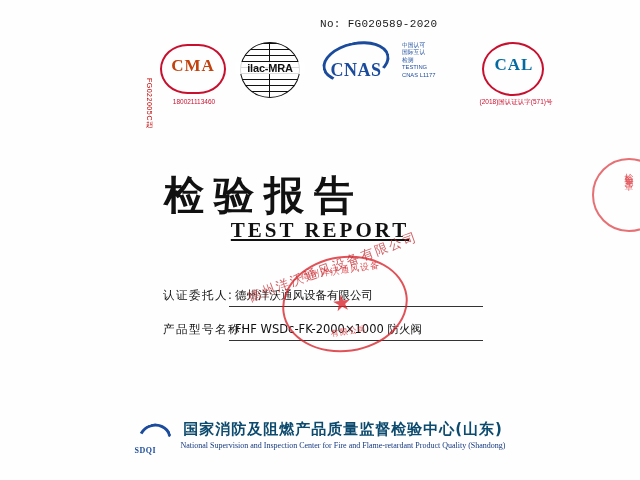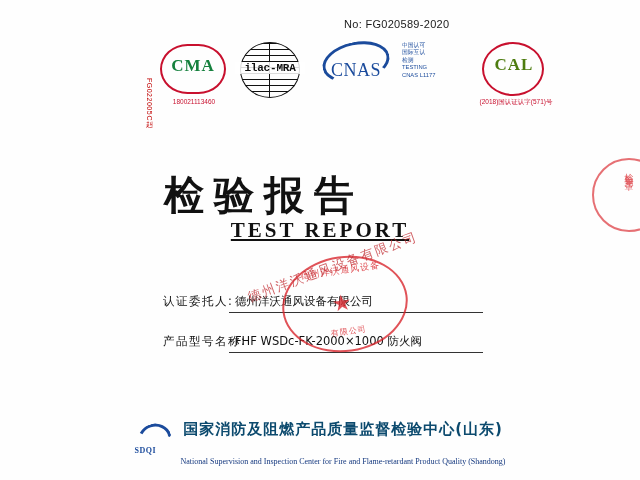--- a/index.html
+++ b/index.html
@@ -20,25 +20,25 @@
     left: 0; top: 0;
     width: 640px;
     height: 480px;
     background: #fefefe;
   }
 
   
   .report-no {
     position: absolute;
     top: 18px;
-    left: 344px;
+    left: 320px;
     font-size: 11px;
     letter-spacing: 0.3px;
     color: #1a1a1a;
-    font-family: Liberation Sans, sans-serif;
+    font-family: Liberation Mono, monospace;
   }
 
   
   .logos {
     position: absolute;
     top: 40px;
     left: 140px;
     width: 330px;
     height: 75px;
   }
@@ -75,21 +75,21 @@
     border-radius: 50%/60%;
     box-sizing: border-box;
   }
   .cma .txt {
     position: absolute;
     left: 0; top: 16px;
     width: 70px;
     text-align: center;
     font-size: 17px;
     font-weight: bold;
-    color: #15803d;
+    color: #c2410c;
     font-family: "Liberation Serif", serif;
     letter-spacing: 1px;
   }
   .cma .num {
     position: absolute;
     left: -3px; top: 58px;
     width: 78px;
     text-align: center;
     font-size: 6.5px;
     color: #c8102e;
@@ -118,21 +118,21 @@
     width: 1.4px; height: 60px;
     background: #111;
   }
   .ilac .label {
     position: absolute;
     left: -1px; top: 22px;
     width: 70px;
     text-align: center;
     font-size: 11px;
     font-weight: bold;
-    font-family: Liberation Mono, monospace;
+    font-family: Liberation Sans, sans-serif;
     color: #111;
     background: rgba(255,255,255,0.85);
     letter-spacing: -0.2px;
   }
 
   
   .cnas {
     left: 176px;
     width: 82px;
   }
@@ -145,21 +145,21 @@
     border-bottom-color: transparent;
     box-sizing: border-box;
     transform: rotate(-12deg);
   }
   .cnas .name {
     position: absolute;
     left: 0; top: 20px;
     width: 80px;
     text-align: center;
     font-size: 18px;
-    font-weight: normal;
+    font-weight: bold;
     color: #1b4b9c;
     font-family: "Liberation Serif", serif;
     letter-spacing: 0.5px;
   }
 
   
   .cnas-text {
     left: 262px;
     width: 62px;
     top: 2px;
@@ -182,21 +182,21 @@
     border-radius: 50%;
     box-sizing: border-box;
   }
   .cal .txt {
     position: absolute;
     left: 0; top: 15px;
     width: 76px;
     text-align: center;
     font-size: 17px;
     font-weight: bold;
-    color: #4d7c0f;
+    color: #0369a1;
     font-family: "Liberation Serif", serif;
     letter-spacing: 1px;
   }
   .cal .sub {
     position: absolute;
     left: -10px; top: 58px;
     width: 100px;
     text-align: center;
     font-size: 6.5px;
     color: #c8102e;
@@ -232,21 +232,20 @@
   
   .fields {
     position: absolute;
     top: 288px;
     left: 163px;
     width: 320px;
   }
   .field {
     position: relative;
     height: 34px;
-    margin-top: 6px;
   }
   .field .lab {
     position: absolute;
     left: 0;
     top: 0;
     font-size: 11.5px;
     letter-spacing: 1.5px;
     color: #111;
     font-family: "DejaVu Sans", sans-serif;
     white-space: nowrap;
@@ -399,21 +398,21 @@
   }
   .footer-cn {
     font-size: 15px;
     font-weight: bold;
     color: #0c4a6e;
     letter-spacing: 1px;
     font-family: "DejaVu Sans", sans-serif;
     white-space: nowrap;
   }
   .footer-en {
-    margin-top: 18px;
+    margin-top: 2px;
     font-size: 8px;
     color: #14387f;
     font-family: "Liberation Serif", serif;
     white-space: nowrap;
   }
 </style>
 </head>
 <body>
 
 <div class="page">

